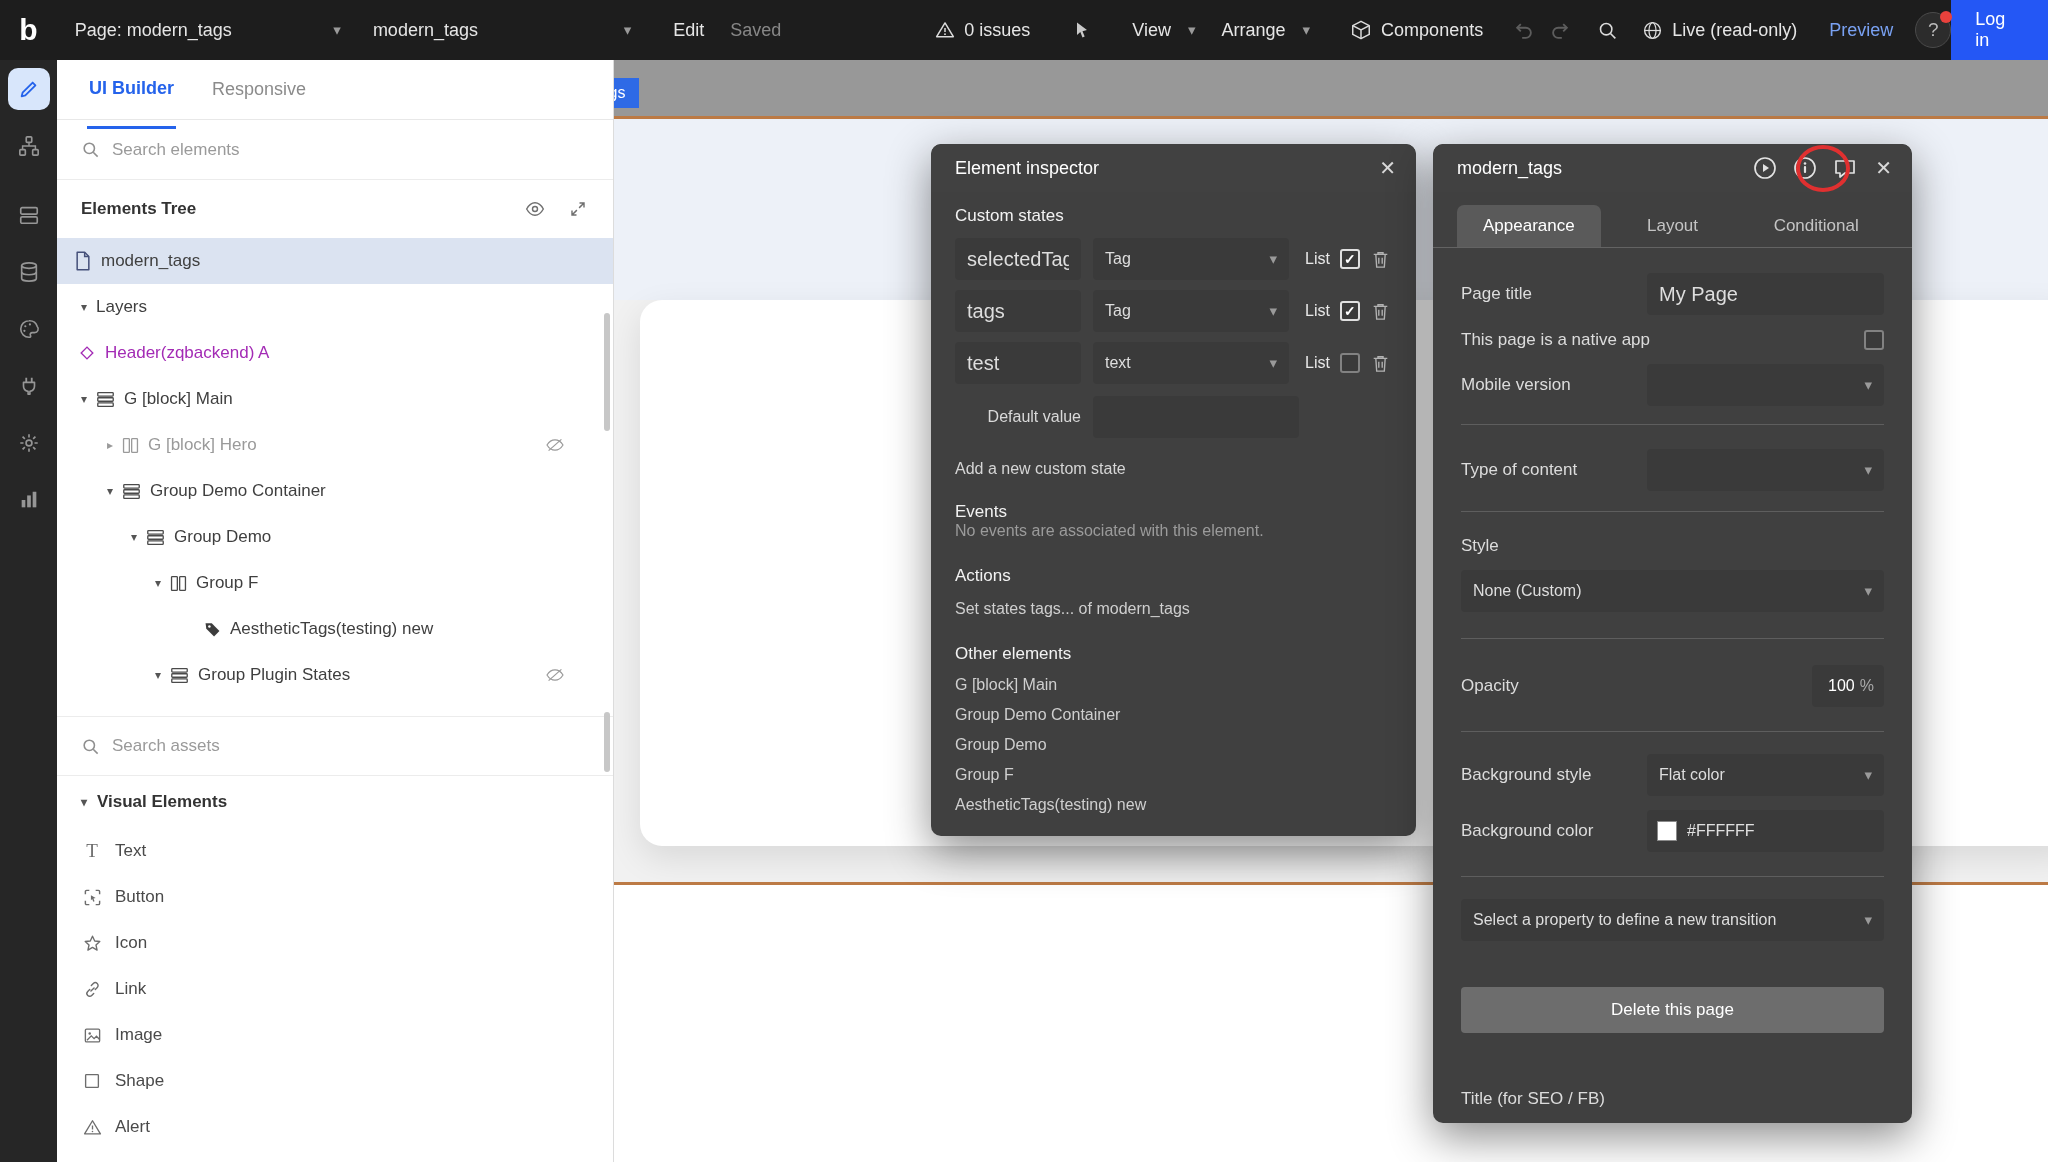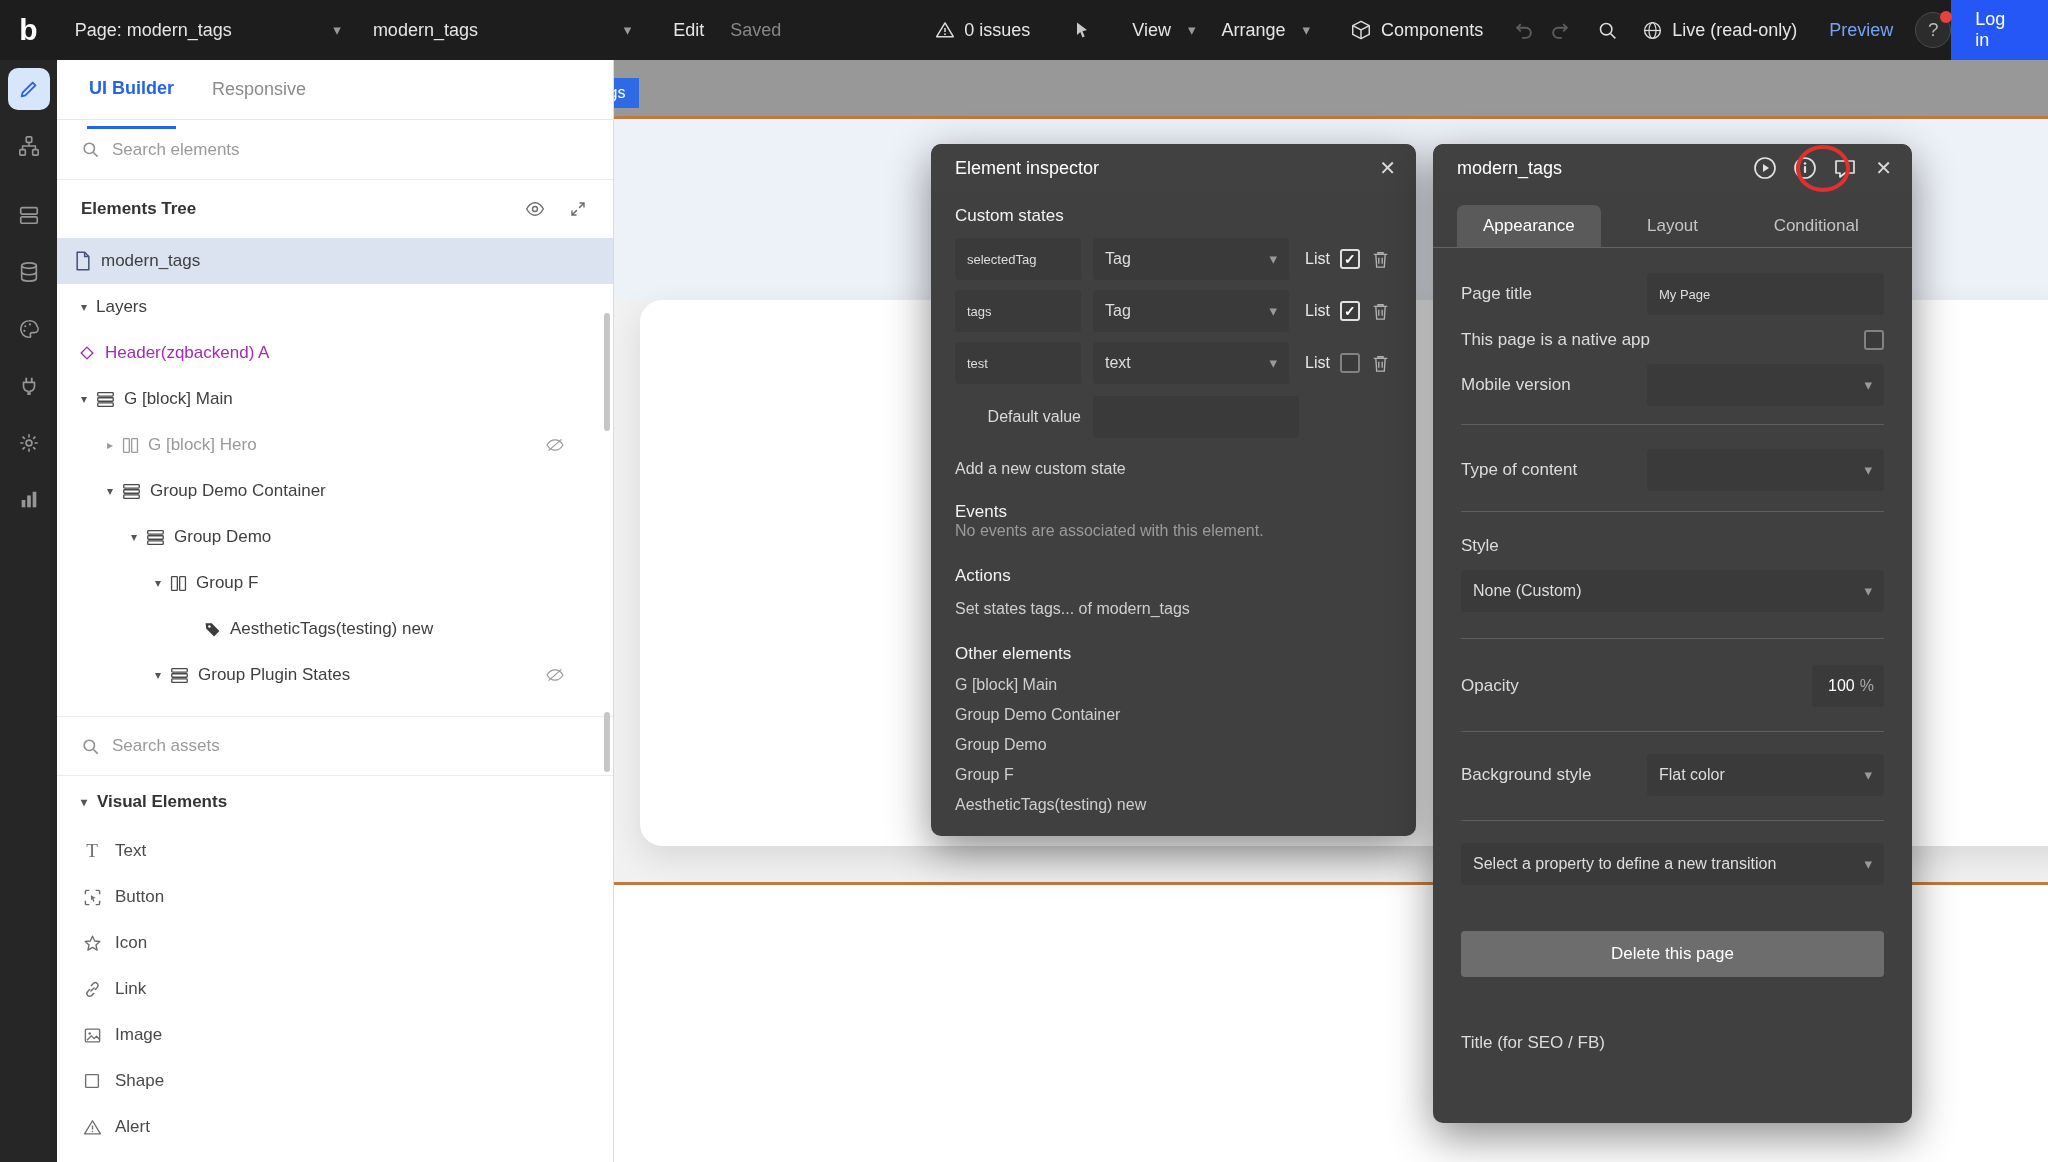--- a/index.html
+++ b/index.html
@@ -83,21 +83,21 @@
   .fp-head { height:48px; background:#414141; display:flex; align-items:center; padding:0 20px 0 24px; border-radius:10px 10px 0 0; }
   .fp-title { font-size:18px; color:#fff; }
   .fp-head .sp { flex:1; }
   .fp-x { color:#d8d8d8; font-size:20px; cursor:pointer; margin-left:18px; }
   .fp-hic { color:#e2e2e2; margin-left:16px; cursor:pointer; display:flex; }
 
   .insp { left:931px; top:144px; width:485px; height:692px; }
   .insp-body { padding:0 24px; }
   .sec-title { font-size:17px; color:#f2f2f2; }
   .state-row { display:flex; align-items:center; margin-top:10px; }
-  .din { background:#3a3a3a; border:none; border-radius:4px; height:42px; color:#dedede; font-size:13px; padding:0 12px;
+  .din { background:#3a3a3a; border:none; border-radius:4px; height:42px; color:#dedede; font-size:20px; padding:0 12px;
     font-family:"Liberation Sans",sans-serif; outline:none; }
   .st-name { width:126px; }
   .dd { background:#3a3a3a; border-radius:4px; height:42px; display:flex; align-items:center; justify-content:space-between;
     padding:0 12px; font-size:16px; color:#dedede; cursor:pointer; }
   .st-type { width:196px; margin-left:12px; }
   .st-list { margin-left:16px; font-size:16px; color:#e8e8e8; }
   .cb { width:20px; height:20px; border-radius:3px; background:#3a3a3a; margin-left:10px;
     display:flex; align-items:center; justify-content:center; font-size:14px; color:#fff; font-weight:bold; cursor:pointer; }
   .cb.on { border:2px solid #e0e0e0; }
   .cb.off { border:2px solid #828282; }
@@ -697,20 +697,27 @@
     <div class="divider" style="margin-top:24px"></div>
 
     <div class="pe-row" style="margin-top:22px">
       <span class="pe-lab">Background style</span>
       <div class="dd w237">
         <span>Flat color</span>
         <span class="chev">▾</span>
       </div>
     </div>
 
+    <div class="pe-row" style="margin-top:14px">
+      <span class="pe-lab">Background color</span>
+      <div class="bgc">
+        <span class="swatch"></span>
+        <span style="font-size:16px; color:#e0e0e0">#FFFFFF</span>
+      </div>
+    </div>
 
     <div class="divider" style="margin-top:24px"></div>
 
     <div class="dd" style="margin-top:22px">
       <span>Select a property to define a new transition</span>
       <span class="chev">▾</span>
     </div>
 
     <div class="del-btn" style="margin-top:46px">
       <span>Delete this page</span>

